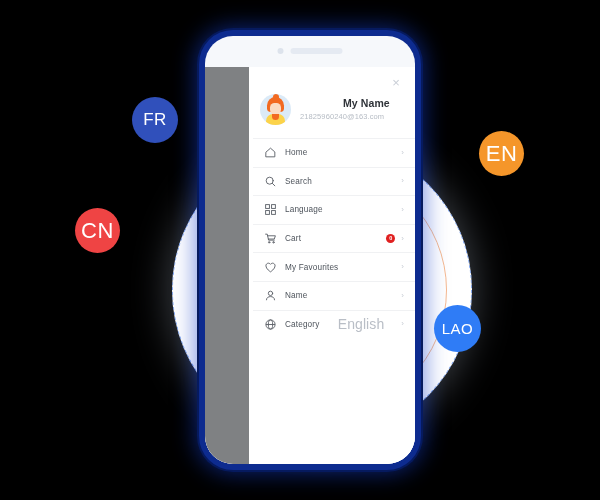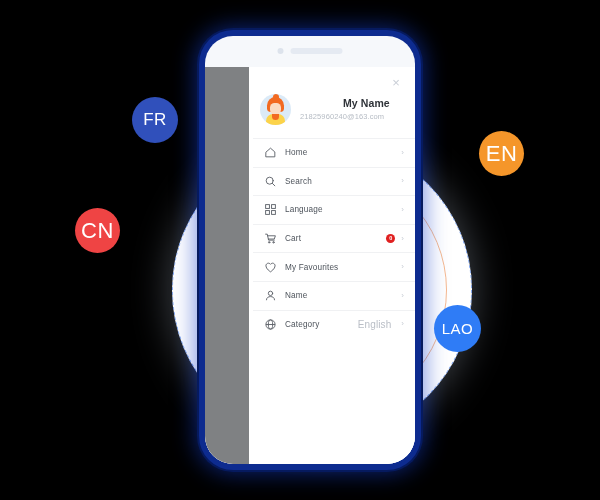--- a/index.html
+++ b/index.html
@@ -241,23 +241,23 @@
     justify-content: center;
   }
   .menu-icon svg { display: block; }
   .menu-label {
     flex: 1;
     font-size: 8.2px;
     color: #4d535b;
     letter-spacing: 0.15px;
   }
   .menu-value {
-    font-size: 10px;
+    font-size: 14px;
     color: #b9bec6;
-    margin-right: 10px;
+    margin-right: 17px;
     letter-spacing: 0.1px;
   }
   .badge {
     width: 9px;
     height: 9px;
     border-radius: 50%;
     background: #e02020;
     color: #ffffff;
     font-size: 5.5px;
     line-height: 9px;

